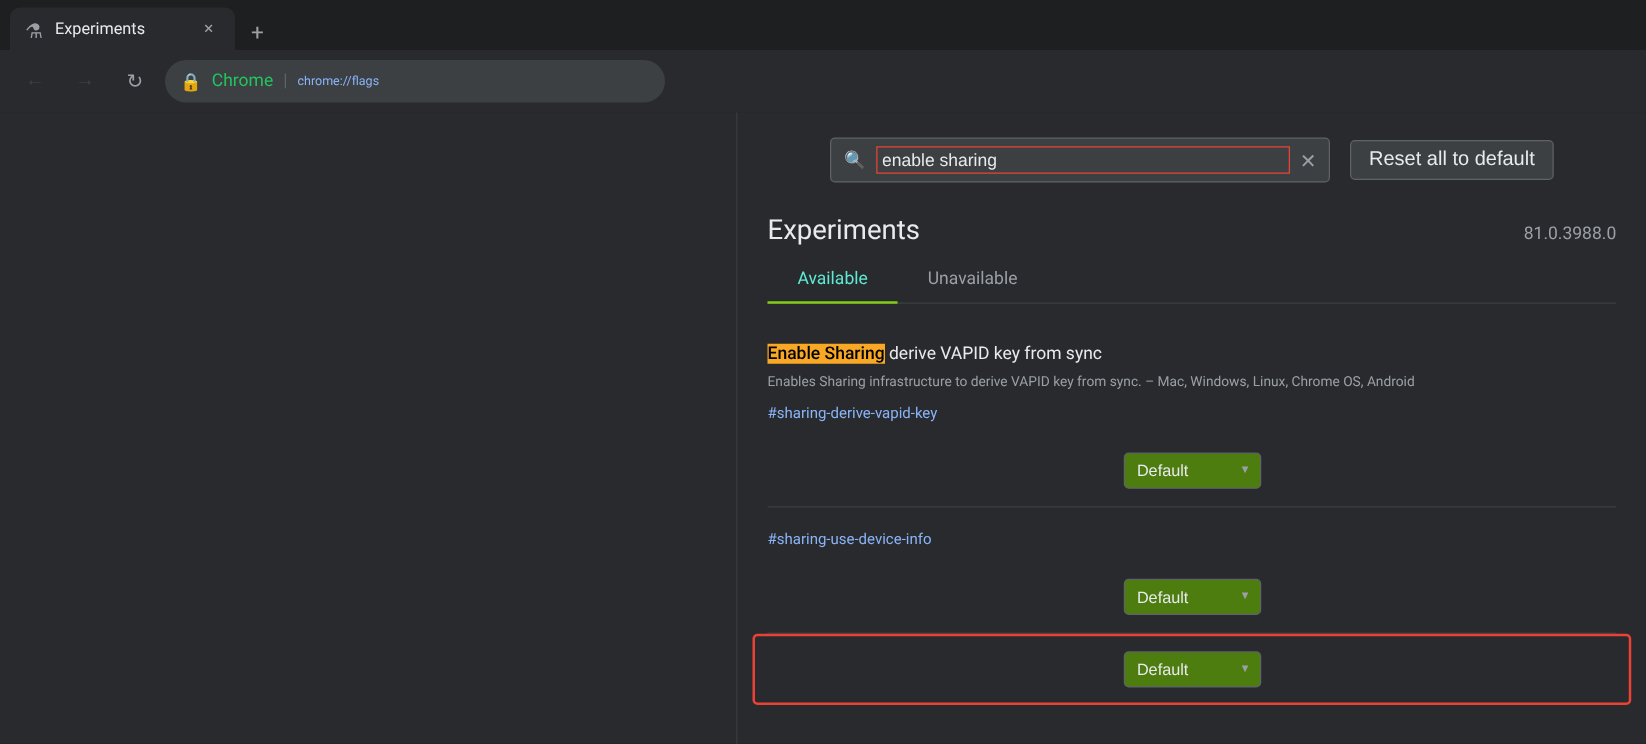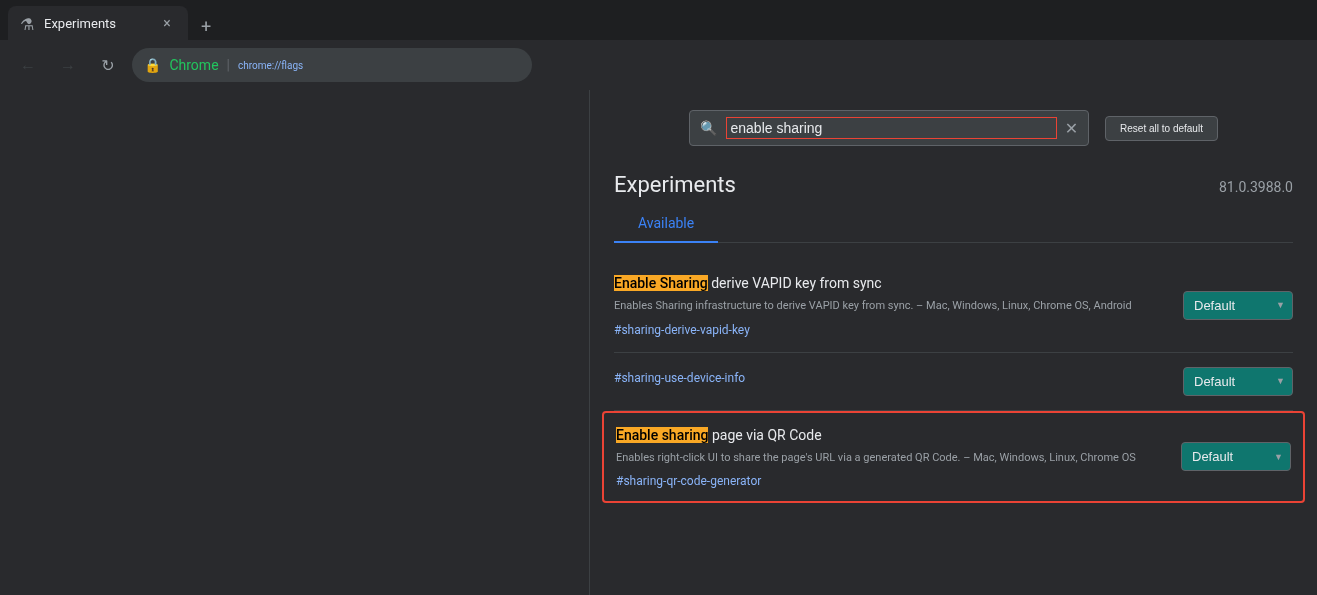--- a/index.html
+++ b/index.html
@@ -188,21 +188,21 @@
       color: #9aa0a6;
       font-size: 16px;
       cursor: pointer;
     }
 
     .reset-btn {
       background: #3c4043;
       border: 1px solid #5f6368;
       border-radius: 4px;
       color: #e8eaed;
-      font-size: 10px;
+      font-size: 16px;
       padding: 6px 14px;
       cursor: pointer;
       white-space: nowrap;
     }
 
     
     .experiments-header {
       display: flex;
       align-items: baseline;
       justify-content: space-between;
@@ -230,36 +230,37 @@
     .tab-item {
       padding: 10px 24px;
       font-size: 14px;
       cursor: pointer;
       color: #9aa0a6;
       border-bottom: 2px solid transparent;
       margin-bottom: -1px;
     }
 
     .tab-item.active {
-      color: #3b82f6;
-      border-bottom: 2px solid #3b82f6;
+      color: #5eead4;
+      border-bottom: 2px solid #84cc16;
     }
 
     
     .experiments-list {
       padding: 16px 24px;
     }
 
     .experiment-item {
       display: flex;
       align-items: flex-start;
       justify-content: space-between;
       padding: 14px 0;
       border-bottom: 1px solid #3c4043;
       gap: 24px;
+      flex-direction: column;
     }
 
     .experiment-item.highlighted {
       border: 2px solid #ea4335;
       border-radius: 4px;
       padding: 12px;
       margin: 0 -12px;
     }
 
     .experiment-info {
@@ -304,21 +305,21 @@
       font-size: 9px;
       color: #9aa0a6;
       position: absolute;
       right: 8px;
       top: 50%;
       transform: translateY(-50%);
       pointer-events: none;
     }
 
     .select-wrapper select {
-      background: #0f766e;
+      background: #4d7c0f;
       border: 1px solid #5f6368;
       border-radius: 4px;
       color: #e8eaed;
       font-size: 13px;
       padding: 6px 28px 6px 10px;
       cursor: pointer;
       appearance: none;
       -webkit-appearance: none;
       min-width: 110px;
     }
@@ -369,20 +370,21 @@
       <button class="reset-btn">Reset all to default</button>
     </div>
 
     <div class="experiments-header">
       <span class="experiments-title">Experiments</span>
       <span class="version-text">81.0.3988.0</span>
     </div>
 
     <div class="tabs-row">
       <div class="tab-item active">Available</div>
+      <div class="tab-item">Unavailable</div>
     </div>
 
     <div class="experiments-list">
 
       <div class="experiment-item">
         <div class="experiment-info">
           <div class="experiment-name">
             <span class="highlight-text">Enable Sharing</span><span> derive VAPID key from sync</span>
           </div>
           <div class="experiment-desc">Enables Sharing infrastructure to derive VAPID key from sync. – Mac, Windows, Linux, Chrome OS, Android</div>
@@ -404,27 +406,20 @@
         <div class="select-wrapper">
           <select>
             <option>Default</option>
             <option>Enabled</option>
             <option>Disabled</option>
           </select>
         </div>
       </div>
 
       <div class="experiment-item highlighted">
-        <div class="experiment-info">
-          <div class="experiment-name">
-            <span class="highlight-text">Enable sharing</span><span> page via QR Code</span>
-          </div>
-          <div class="experiment-desc">Enables right-click UI to share the page's URL via a generated QR Code. – Mac, Windows, Linux, Chrome OS</div>
-          <a class="experiment-link" href="#">#sharing-qr-code-generator</a>
-        </div>
         <div class="select-wrapper">
           <select>
             <option>Default</option>
             <option>Enabled</option>
             <option>Disabled</option>
           </select>
         </div>
       </div>
 
     </div>

